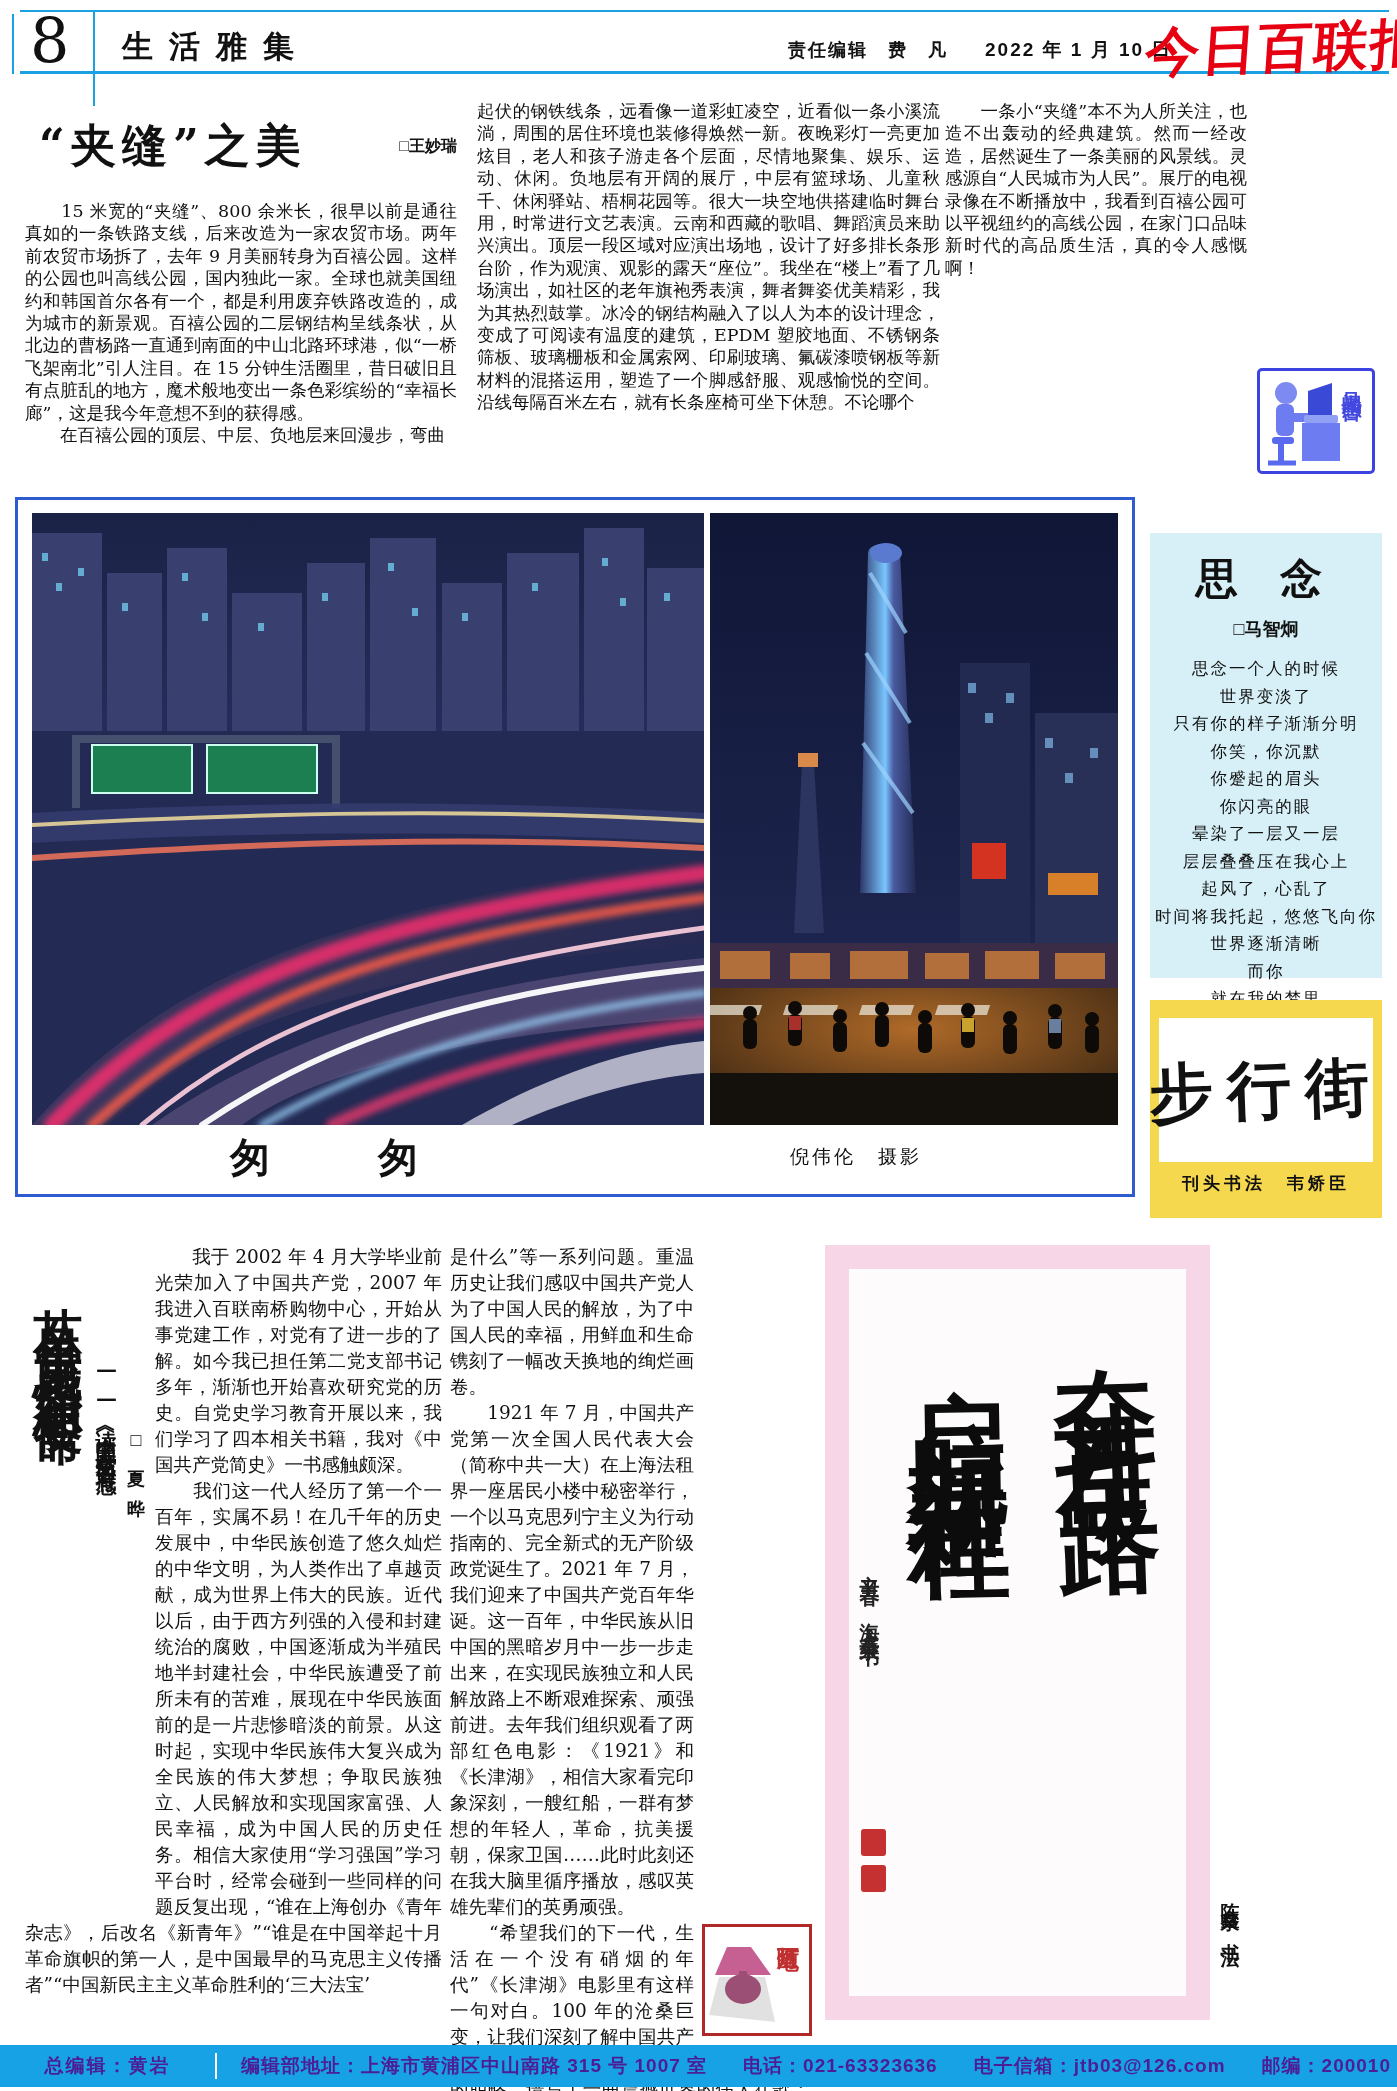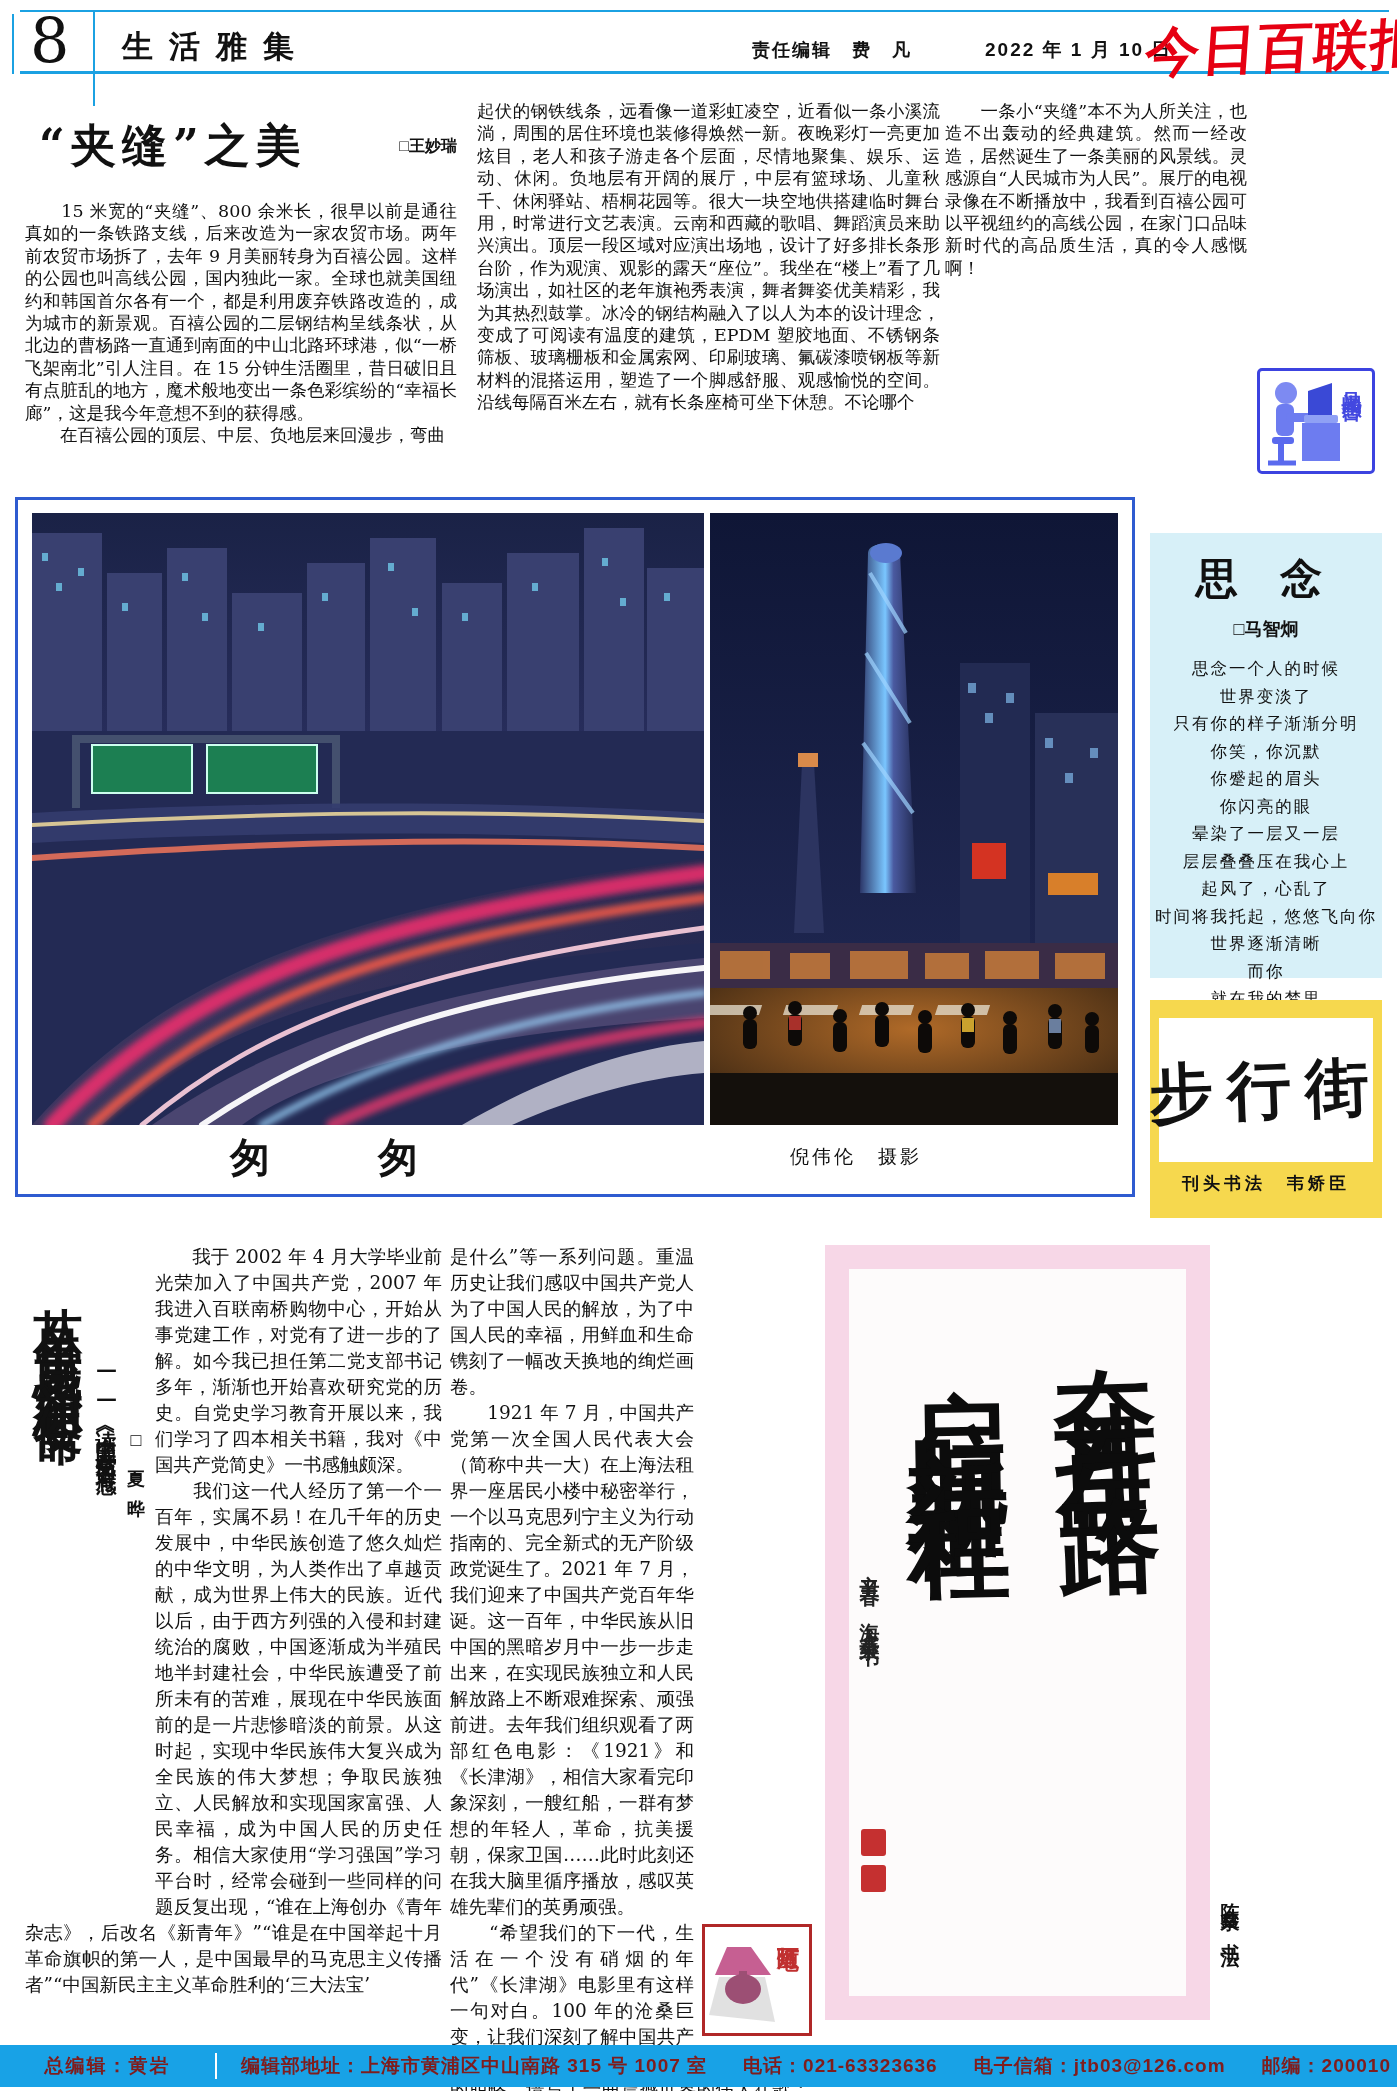--- a/index.html
+++ b/index.html
@@ -68,39 +68,39 @@
   .pink-inner{position:absolute;left:24px;top:24px;right:24px;bottom:24px;background:#fdfbfb;}
   .callig-col{position:absolute;writing-mode:vertical-rl;text-orientation:upright;
               font-size:102px;font-weight:bold;line-height:1;letter-spacing:32px;color:#0c0c0c;}
   .callig-sig{position:absolute;writing-mode:vertical-rl;text-orientation:upright;
               font-size:20px;font-weight:bold;letter-spacing:6px;color:#222;}
   .seal{position:absolute;width:25px;height:27px;background:#c53030;border-radius:3px;}
   .art-credit{writing-mode:vertical-rl;text-orientation:upright;font-size:19px;font-weight:bold;
               letter-spacing:5px;}
 
   
-  .footer{background:#18a2e6;color:#7f1d1d;display:flex;align-items:center;
+  .footer{background:#18a2e6;color:#4c1d95;display:flex;align-items:center;
           font-family:"Liberation Sans",sans-serif;font-weight:bold;font-size:19px;}
   .footer .cell-left{width:215px;text-align:center;letter-spacing:2px;}
   .footer .divider{width:2px;height:26px;background:#fff;}
   .footer .cell-right{flex:1;display:flex;gap:36px;padding-left:24px;letter-spacing:1px;}
 </style>
 </head>
 <body>
 
 <div id="page">
 
   <div class="abs hline" style="left:20px;top:10px;width:1369px;height:2px;"></div>
   <div class="abs vline" style="left:12px;top:14px;width:2px;height:60px;"></div>
   <div class="abs vline" style="left:93px;top:10px;width:2px;height:96px;"></div>
   <div class="abs hline" style="left:20px;top:71px;width:1369px;height:3px;"></div>
 
   <div class="abs pageno" style="left:30px;top:10px;">8</div>
   <div class="abs section-title sans" style="left:122px;top:26px;">生活雅集</div>
-  <div class="abs hdr-small sans" style="left:752px;top:38px;">责任编辑　费　凡</div>
+  <div class="abs hdr-small sans" style="left:788px;top:38px;">责任编辑　费　凡</div>
   <div class="abs hdr-small sans" style="left:985px;top:37px;font-size:19px;">2022 年 1 月 10 日</div>
   <div class="abs masthead" style="left:1146px;top:12px;">今日百联报</div>
 
   <div class="abs body1" style="left:25px;top:76px;width:432px;">
     <div style="position:relative;height:124px;">
       <div class="a1-title abs" style="left:14px;top:40px;">“夹缝”之美</div>
       <div class="a1-author abs sans" style="right:0px;top:60px;">□王妙瑞</div>
     </div>
     <p>　　15 米宽的“夹缝”、800 余米长，很早以前是通往真如的一条铁路支线，后来改造为一家农贸市场。两年前农贸市场拆了，去年 9 月美丽转身为百禧公园。这样的公园也叫高线公园，国内独此一家。全球也就美国纽约和韩国首尔各有一个，都是利用废弃铁路改造的，成为城市的新景观。百禧公园的二层钢结构呈线条状，从北边的曹杨路一直通到南面的中山北路环球港，似“一桥飞架南北”引人注目。在 15 分钟生活圈里，昔日破旧且有点脏乱的地方，魔术般地变出一条色彩缤纷的“幸福长廊”，这是我今年意想不到的获得感。</p>
     <p>　　在百禧公园的顶层、中层、负地层来回漫步，弯曲</p>

